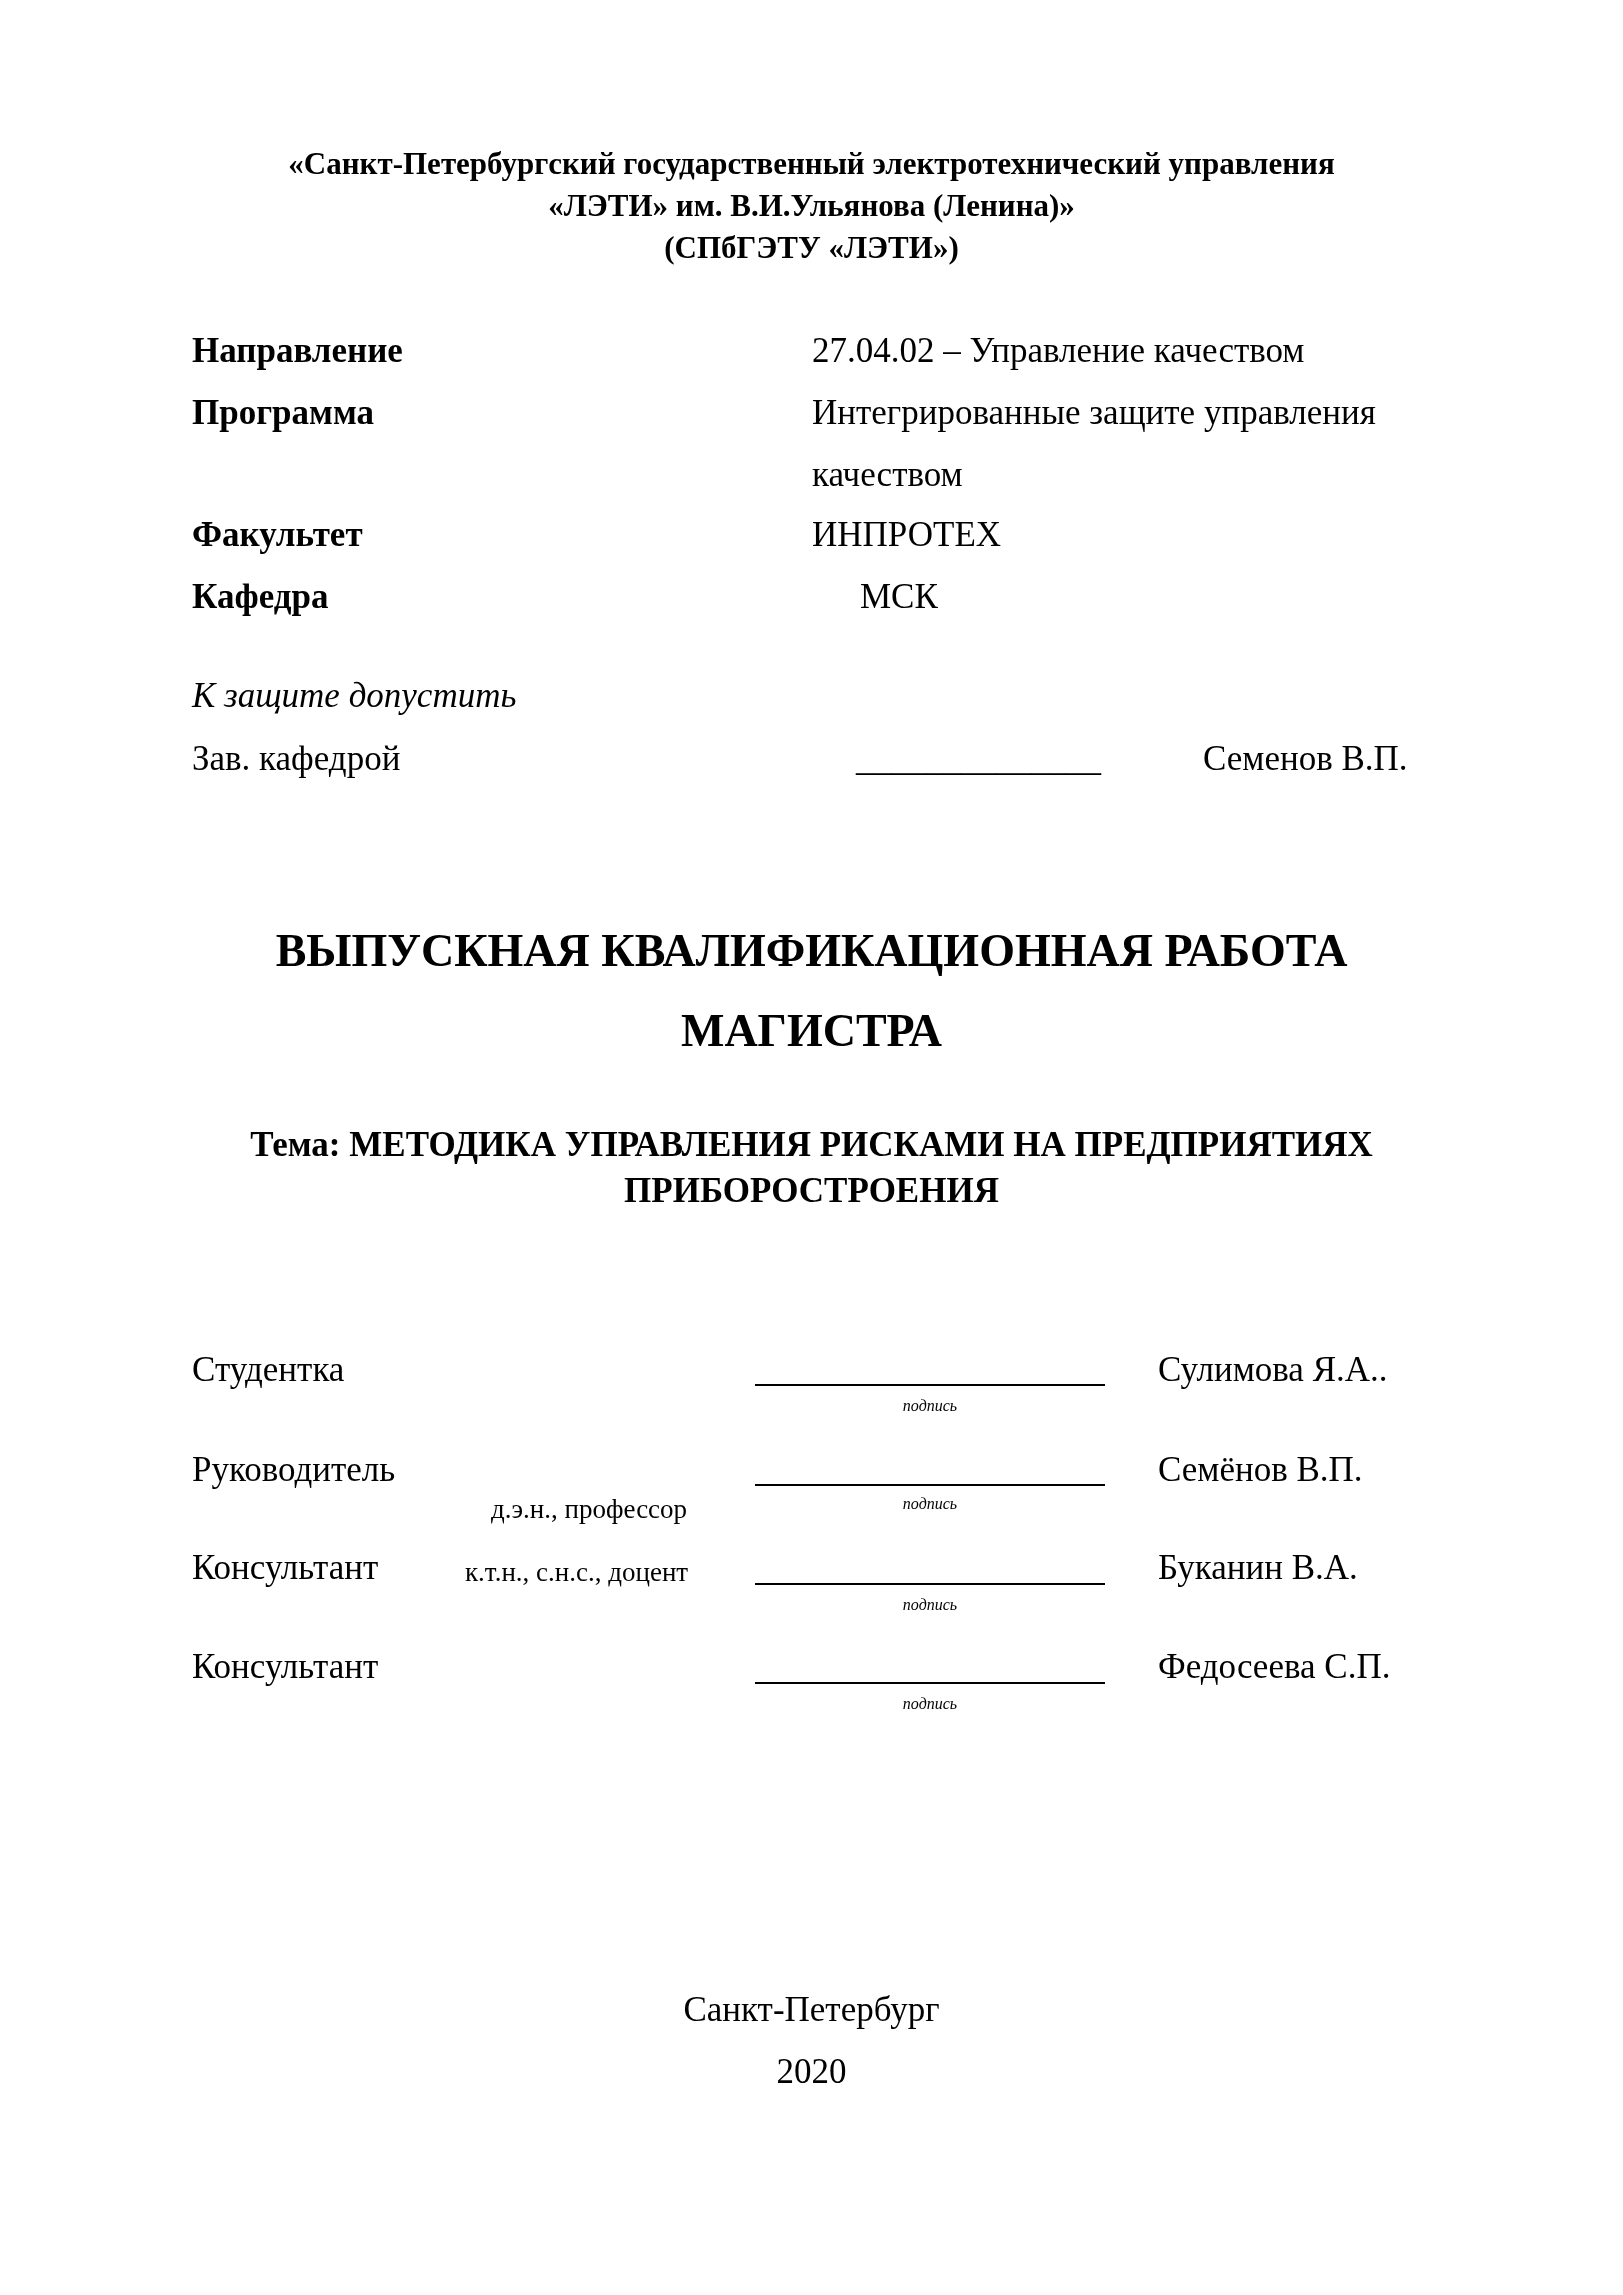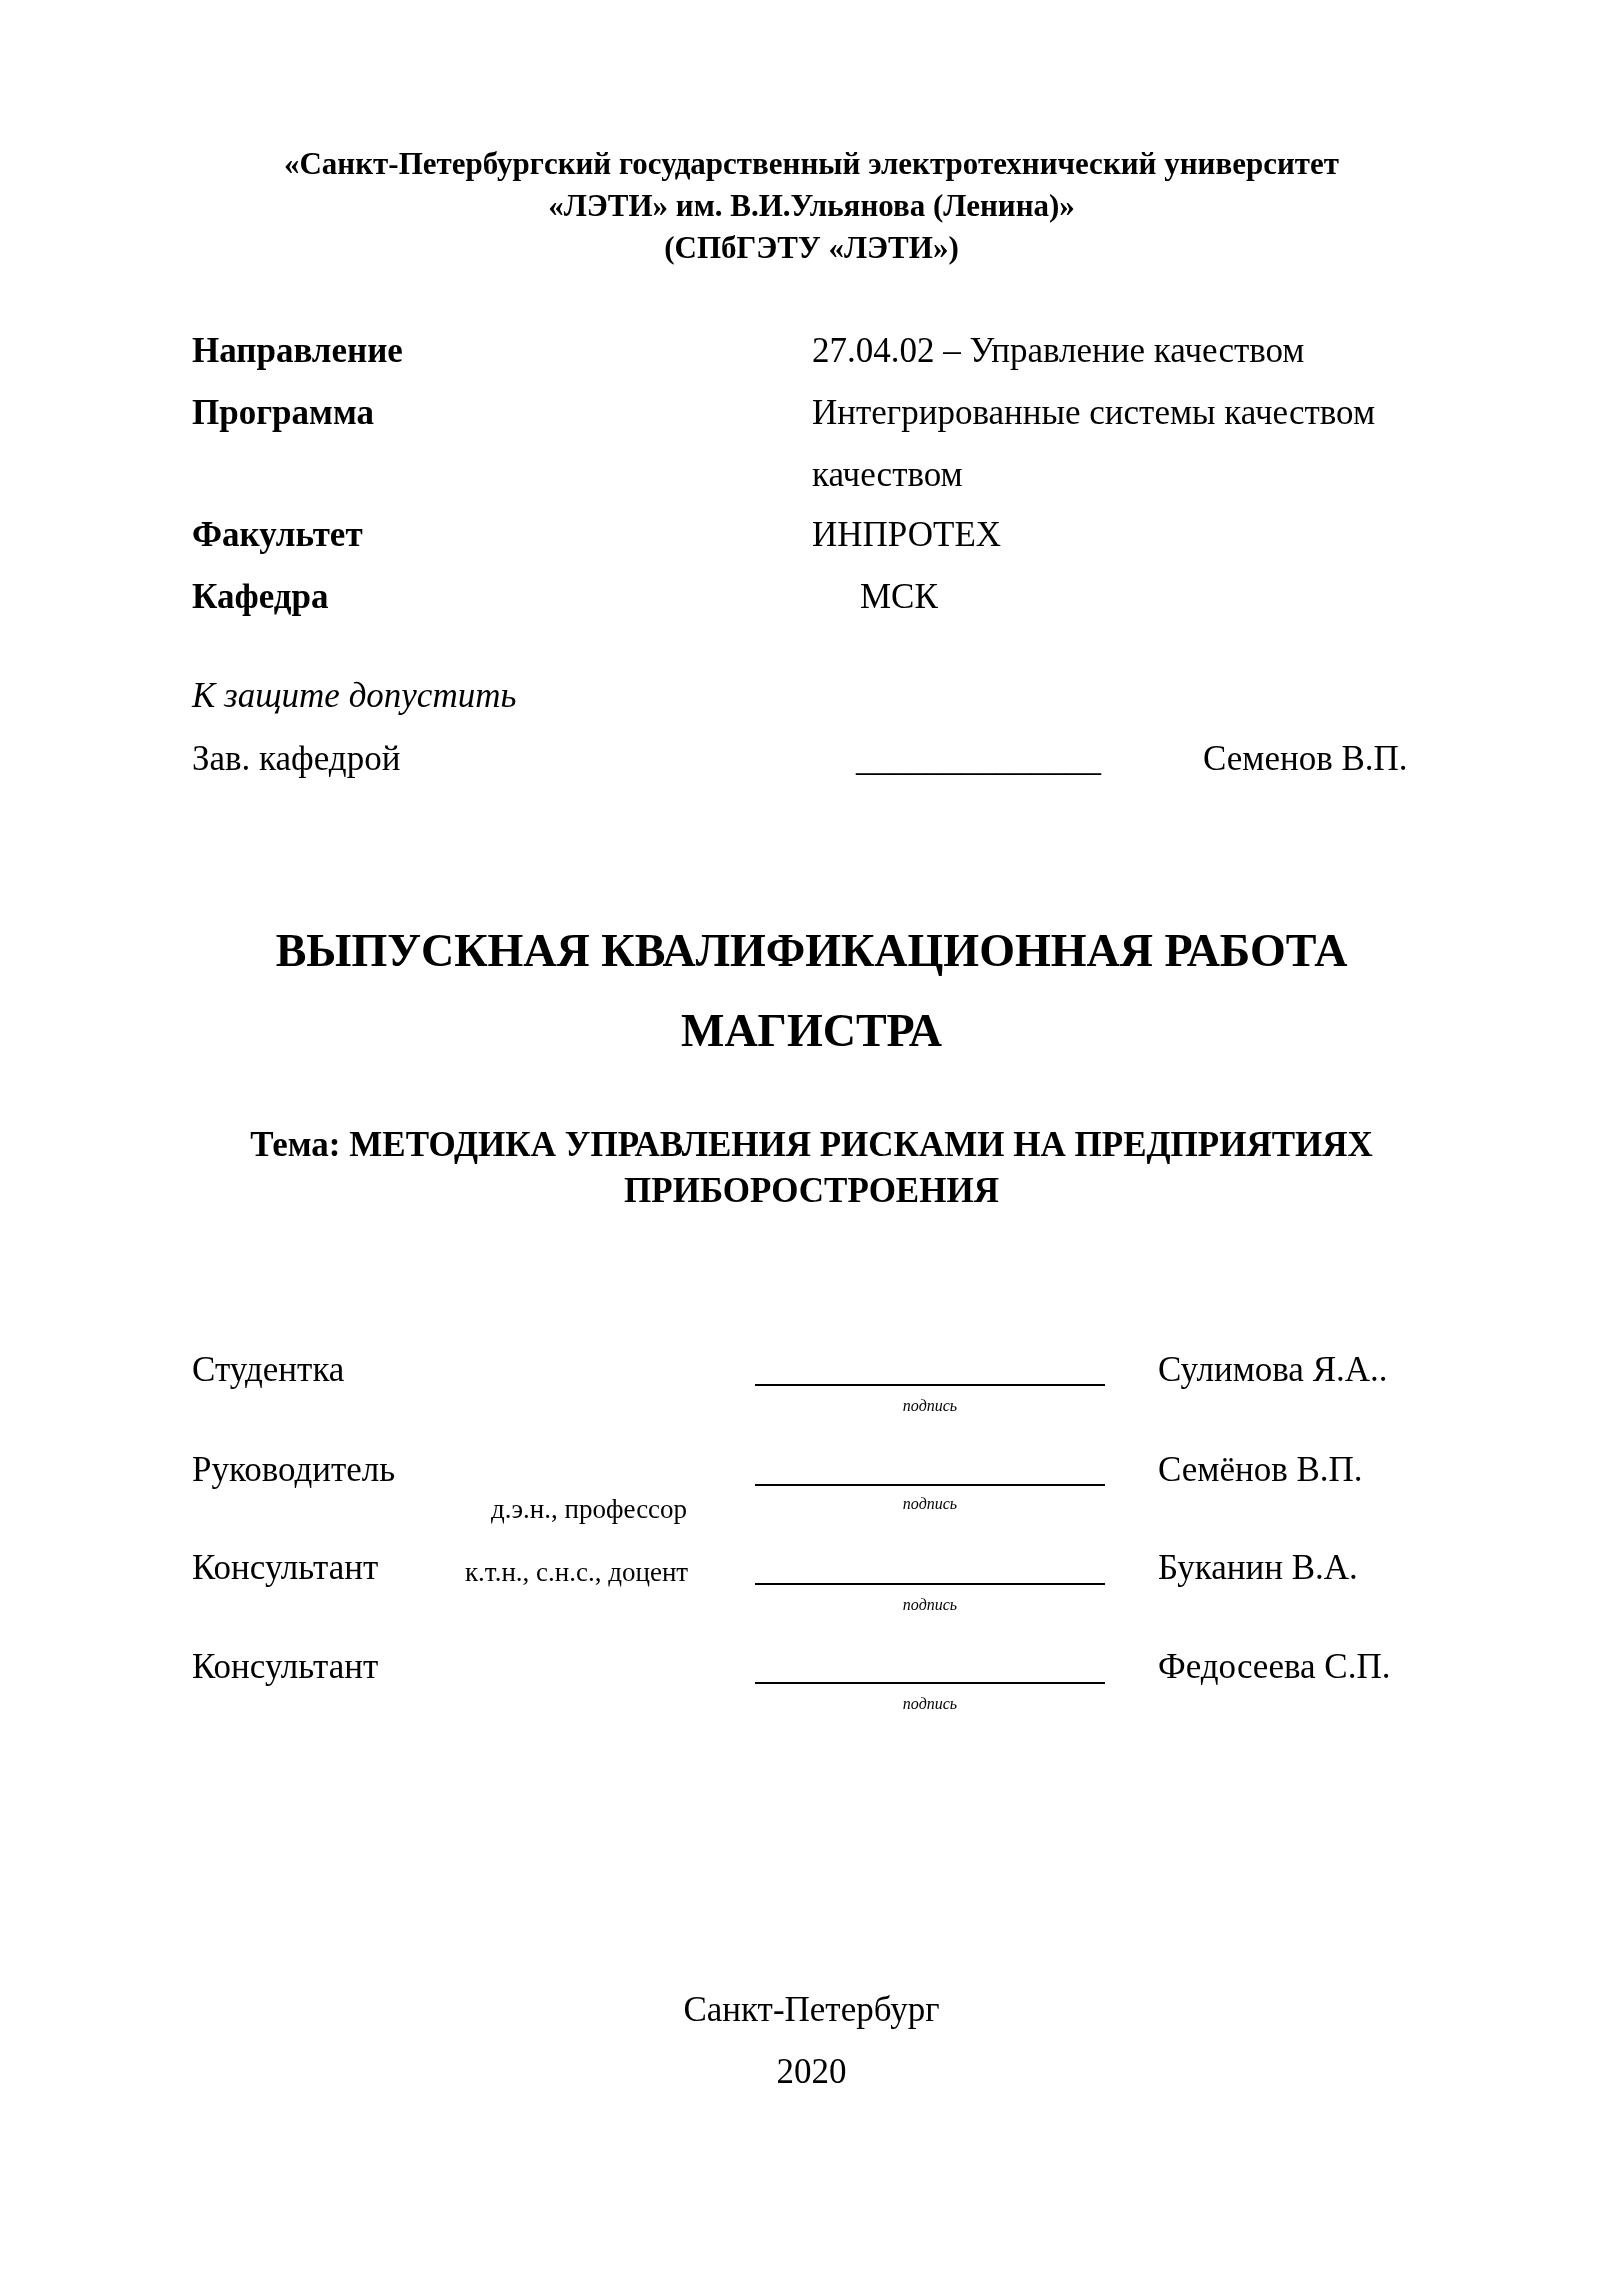--- a/index.html
+++ b/index.html
@@ -13,30 +13,30 @@
   .ital { font-style: italic; }
   .title { font-size: 46px; font-weight: bold; }
   .topic { font-size: 35px; font-weight: bold; }
   .small { font-size: 27px; }
   .sig-line { position: absolute; height: 0; border-top: 2.4px solid #000; }
   .sig-caption { font-size: 16px; font-style: italic; text-align: center; }
 </style>
 </head>
 <body>
 
-<div class="abs center hdr" style="top:148px;">«Санкт-Петербургский государственный электротехнический университет</div>
+<div class="abs center hdr" style="top:148px;">«Санкт-Петербургский государственный электротехнический управления</div>
 <div class="abs center hdr" style="top:190px;">«ЛЭТИ» им. В.И.Ульянова (Ленина)»</div>
 <div class="abs center hdr" style="top:232px;">(СПбГЭТУ «ЛЭТИ»)</div>
 
 <div>
   <div class="abs t44 bold" style="left:192px; top:333px;">Направление</div>
   <div class="abs t44" style="left:812px; top:333px;">27.04.02 – Управление качеством</div>
 
   <div class="abs t44 bold" style="left:192px; top:395px;">Программа</div>
-  <div class="abs t44" style="left:812px; top:395px;">Интегрированные системы качеством</div>
+  <div class="abs t44" style="left:812px; top:395px;">Интегрированные защите управления</div>
   <div class="abs t44" style="left:812px; top:457px;">качеством</div>
 
   <div class="abs t44 bold" style="left:192px; top:517px;">Факультет</div>
   <div class="abs t44" style="left:812px; top:517px;">ИНПРОТЕХ</div>
 
   <div class="abs t44 bold" style="left:192px; top:579px;">Кафедра</div>
   <div class="abs t44" style="left:860px; top:579px;">МСК</div>
 </div>
 
 <div class="abs t44 ital" style="left:192px; top:678px;">К защите допустить</div>

